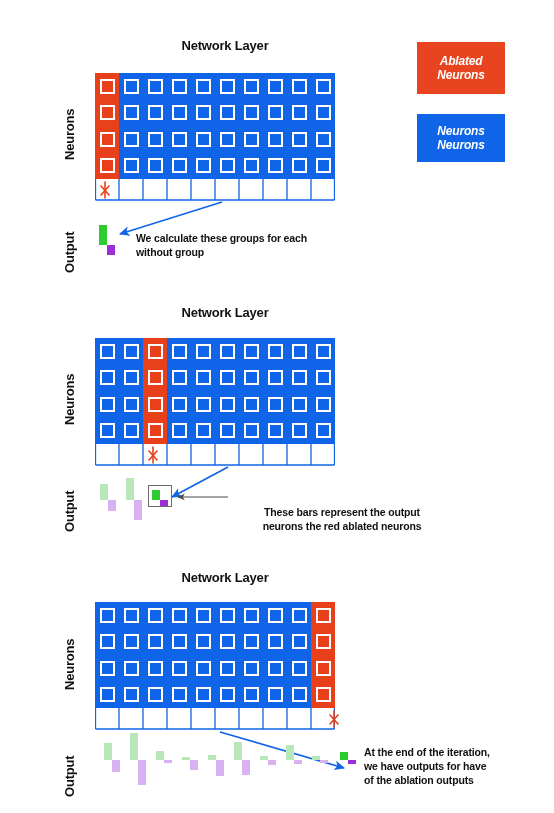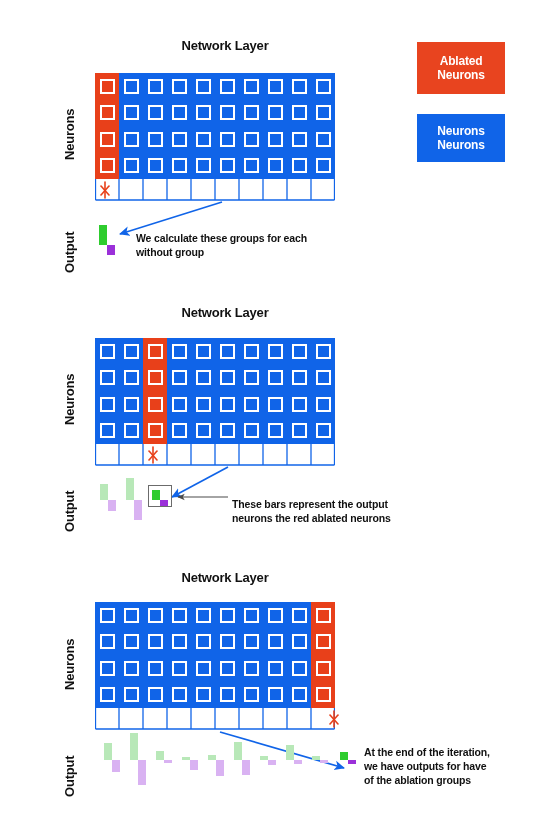--- a/index.html
+++ b/index.html
@@ -50,21 +50,21 @@
   .arrow{position:absolute;}
   .arrow svg{display:block;overflow:visible;}
   
   .bars{position:absolute;}
   .bar{position:absolute;}
   .hl-box{position:absolute;box-sizing:border-box;border:1.5px solid #6b6b6b;}
 </style>
 </head>
 <body>
 
-<div class="legend" style="left:417px;top:42px;">
+<div class="legend" style="left:417px;top:42px;font-style:italic;">
   <div class="legend-box ablated" style="width:88px;height:52px;">
     <span>
       <span>Ablated</span><br>
       <span>Neurons</span>
     </span>
   </div>
   <div class="legend-box active" style="width:88px;height:48px;margin-top:20px;">
     <span>
       <span>Neurons</span><br>
       <span>Neurons</span>
@@ -474,21 +474,21 @@
     <svg width="58" height="16" viewBox="0 0 58 16">
       <defs>
         <marker id="ah2b" markerWidth="7" markerHeight="7" refX="5.6" refY="3.2" orient="auto">
           <path d="M0,0.4 L6.2,3.2 L0,6 L1.6,3.2 Z" fill="#4a4a4a"></path>
         </marker>
       </defs>
       <line x1="56" y1="7" x2="6" y2="7" stroke="#4a4a4a" stroke-width="1.2" marker-end="url(#ah2b)"></line>
     </svg>
   </div>
 
-  <div class="anno" style="left:232px;top:208px;width:220px;">
+  <div class="anno" style="left:232px;top:216px;width:220px;text-align:center;">
     <div>These bars represent the output</div>
     <div>neurons the red ablated neurons</div>
   </div>
 </div>
 
 <div class="panel" style="top:550px;height:263px;">
   <div class="panel-title" style="top:20px;">Network Layer</div>
   <div class="vlabel" style="left:62px;top:140px;">Neurons</div>
   <div class="vlabel" style="left:62px;top:247px;">Output</div>
 
@@ -694,15 +694,15 @@
       <div class="bar" style="left: 294px; top: 20px; width: 8px; height: 4px; background: rgb(217, 178, 242);"></div>
       <div class="bar" style="left: 312px; top: 16px; width: 8px; height: 4px; background: rgb(184, 232, 184);"></div>
       <div class="bar" style="left: 320px; top: 20px; width: 8px; height: 3px; background: rgb(217, 178, 242);"></div>
       <div class="bar" style="left: 340px; top: 12px; width: 8px; height: 8px; background: rgb(46, 204, 46);"></div>
       <div class="bar" style="left: 348px; top: 20px; width: 8px; height: 4px; background: rgb(155, 48, 217);"></div>
     </div>
 
   <div class="anno" style="left:364px;top:196px;width:185px;">
     <div>At the end of the iteration,</div>
     <div>we have outputs for have</div>
-    <div>of the ablation groups</div>
+    <div>of the ablation outputs</div>
   </div>
 </div>
 
 </body></html>

